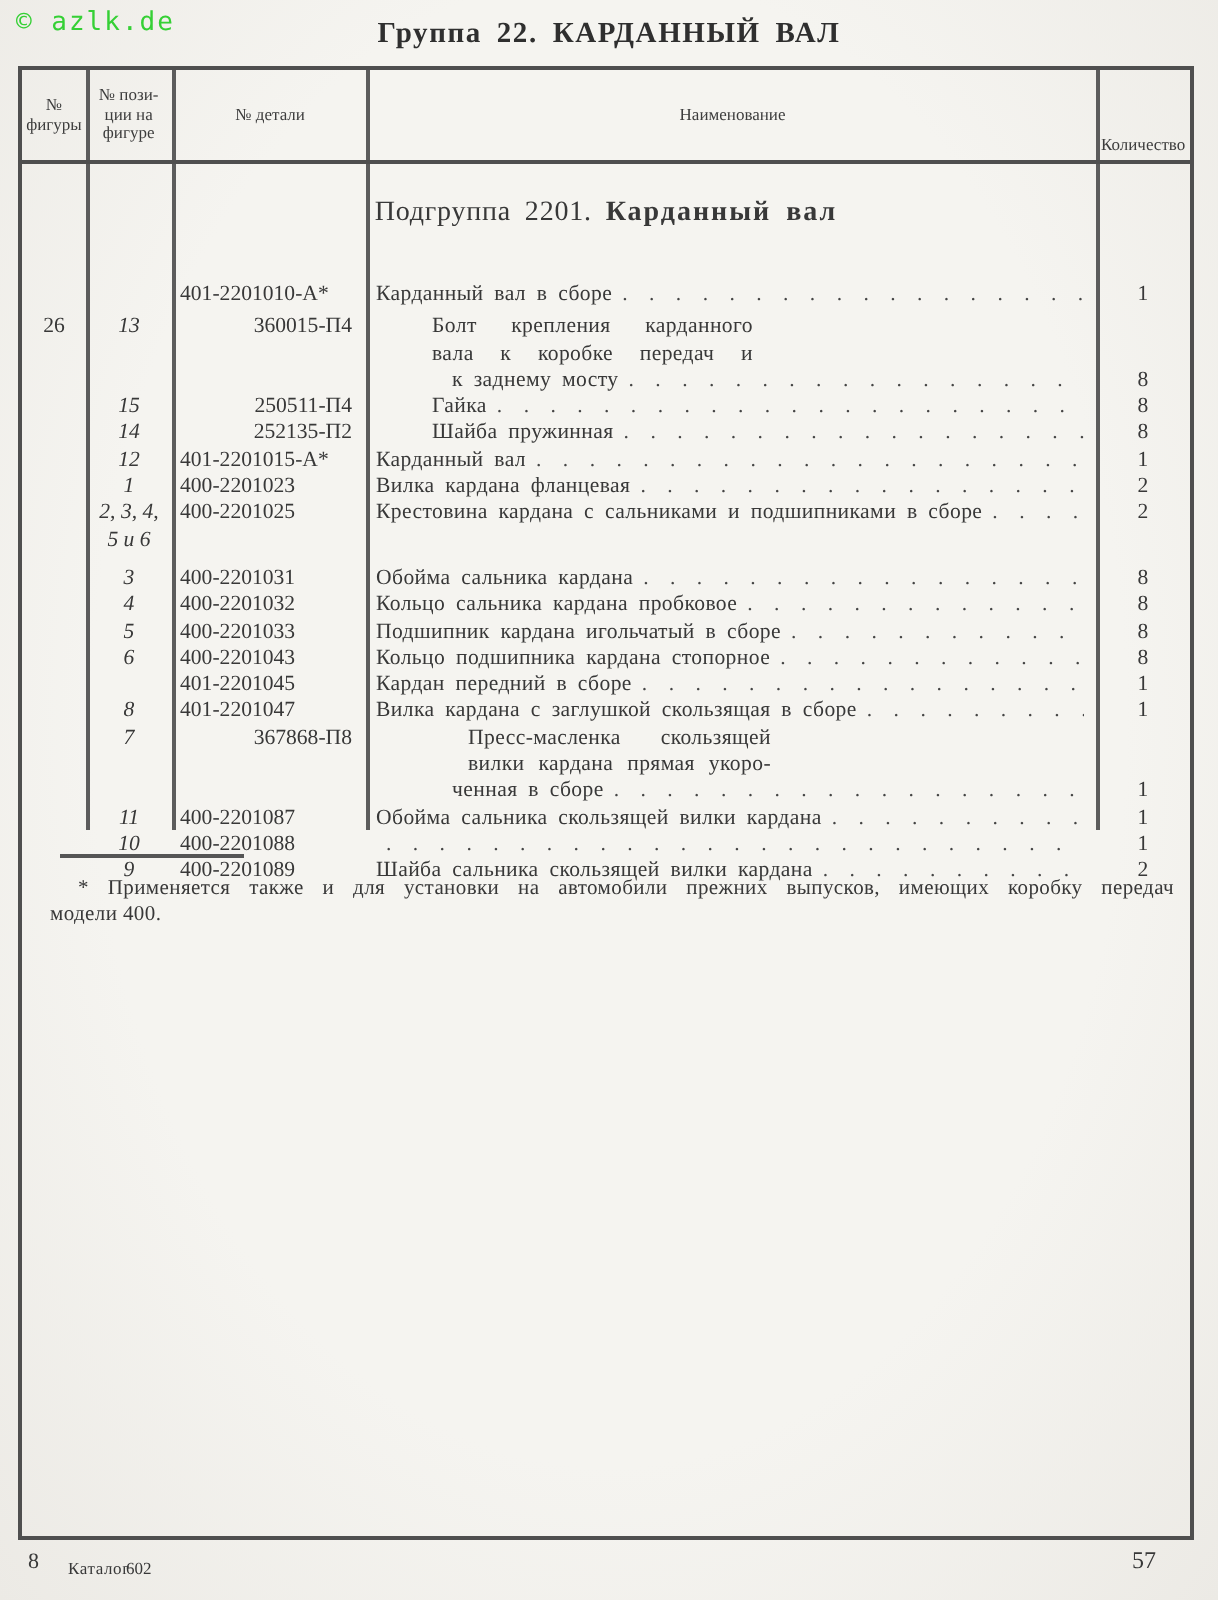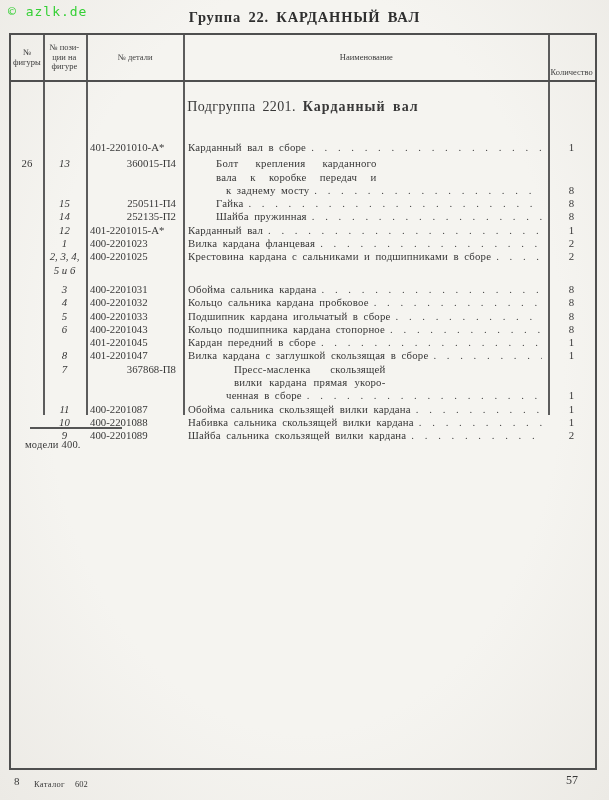--- a/index.html
+++ b/index.html
@@ -73,21 +73,21 @@
   .leader.nodots::after{content:"";}
   .qty{width:47px;flex:none;text-align:center;}
   .fnrule{position:absolute;left:19px;top:392px;width:92px;height:1.5px;background:#555;}
   .footnote{
     position:absolute;left:14px;top:403px;width:562px;
     font-size:10.5px;line-height:13px;letter-spacing:0.2px;
   }
   .footnote .l1{text-align:justify;text-align-last:justify;text-indent:14px;}
   .footer-sig{position:absolute;left:14px;top:775px;font-size:11px;}
   .footer-cat{position:absolute;left:34px;top:779px;font-size:8.5px;letter-spacing:0.3px;}
-  .footer-num{position:absolute;left:75px;top:779px;font-size:8.5px;}
+  .footer-num{position:absolute;left:63px;top:779px;font-size:8.5px;}
   .page-num{position:absolute;left:566px;top:773px;font-size:12px;}
 </style>
 </head>
 <body>
 
 <div class="page">
 
   <div class="watermark">© azlk.de</div>
 
   <div class="title">Группа 22. КАРДАННЫЙ ВАЛ</div>
@@ -342,21 +342,20 @@
           </div>
   </div>
         <div class="trow">
     <div class="c cfig"></div>
     <div class="c cpos">
             <div>10</div>
           </div>
     <div class="c cpart part-left">400-2201088</div>
     <div class="c cbody">
             <div class="nline">
-    <span class="ntext">Набивка сальника скользящей вилки кардана</span>
     <span class="leader"></span>
     <span class="qty">1</span>
   </div>
           </div>
   </div>
         <div class="trow">
     <div class="c cfig"></div>
     <div class="c cpos">
             <div>9</div>
           </div>
@@ -366,20 +365,21 @@
     <span class="ntext">Шайба сальника скользящей вилки кардана</span>
     <span class="leader"></span>
     <span class="qty">2</span>
   </div>
           </div>
   </div>
       </div>
 
     <div class="fnrule"></div>
     <div class="footnote">
+      <div class="l1">* Применяется также и для установки на автомобили прежних выпусков, имеющих коробку передач</div>
       <div class="l2">модели 400.</div>
     </div>
   </div>
 
   <div class="footer-sig">8</div>
   <div class="footer-cat">Каталог</div>
   <div class="footer-num">602</div>
   <div class="page-num">57</div>
 
 </div>

